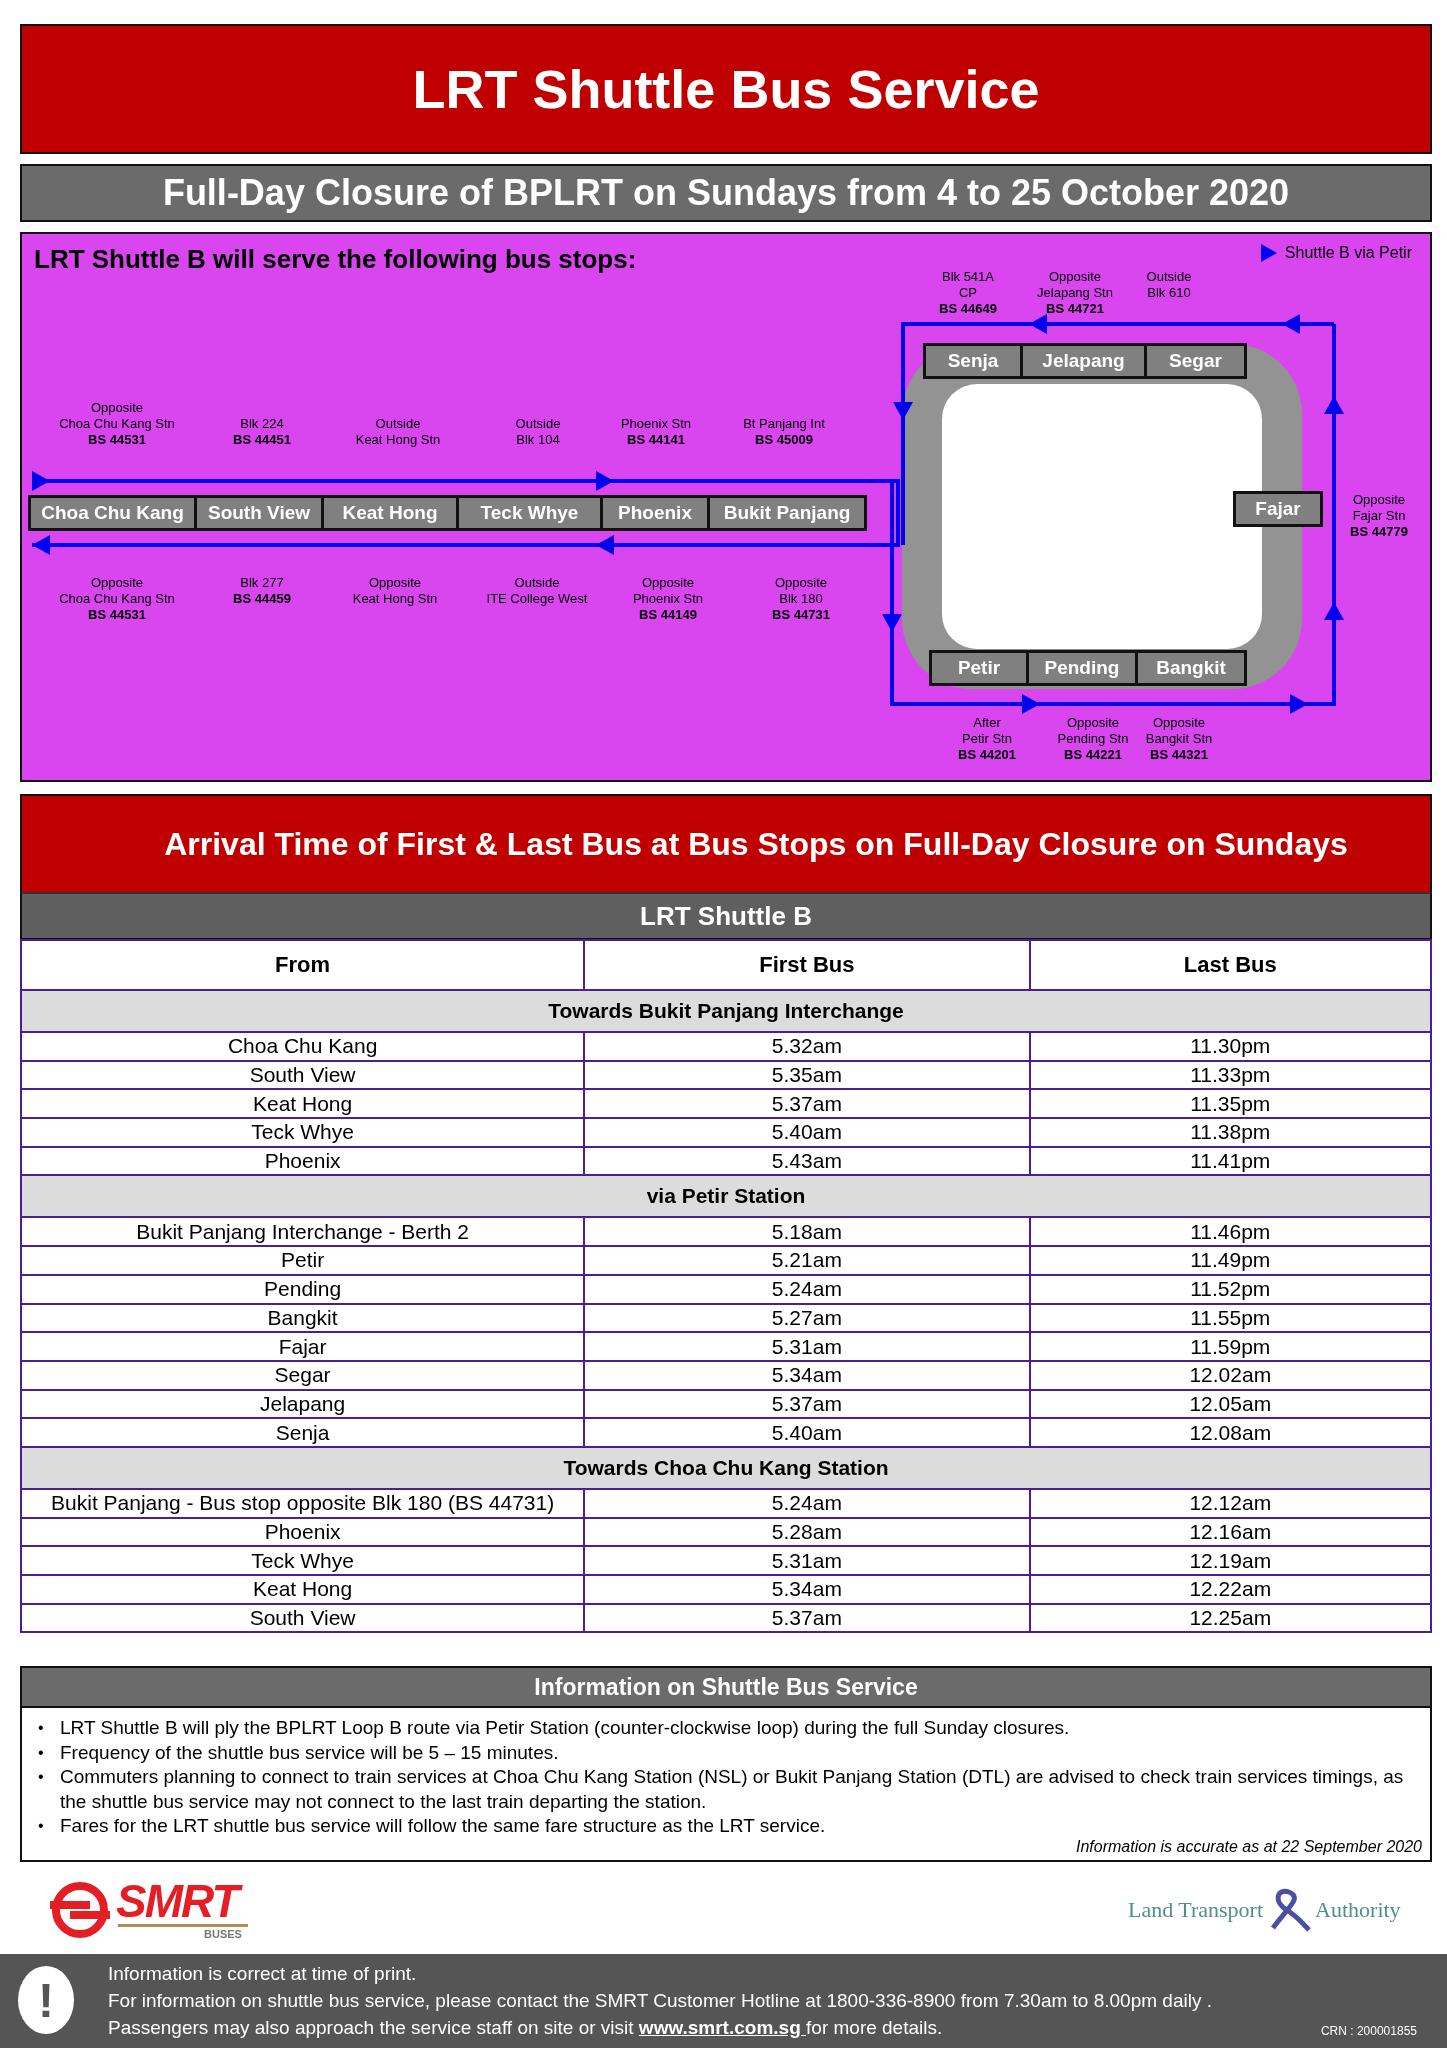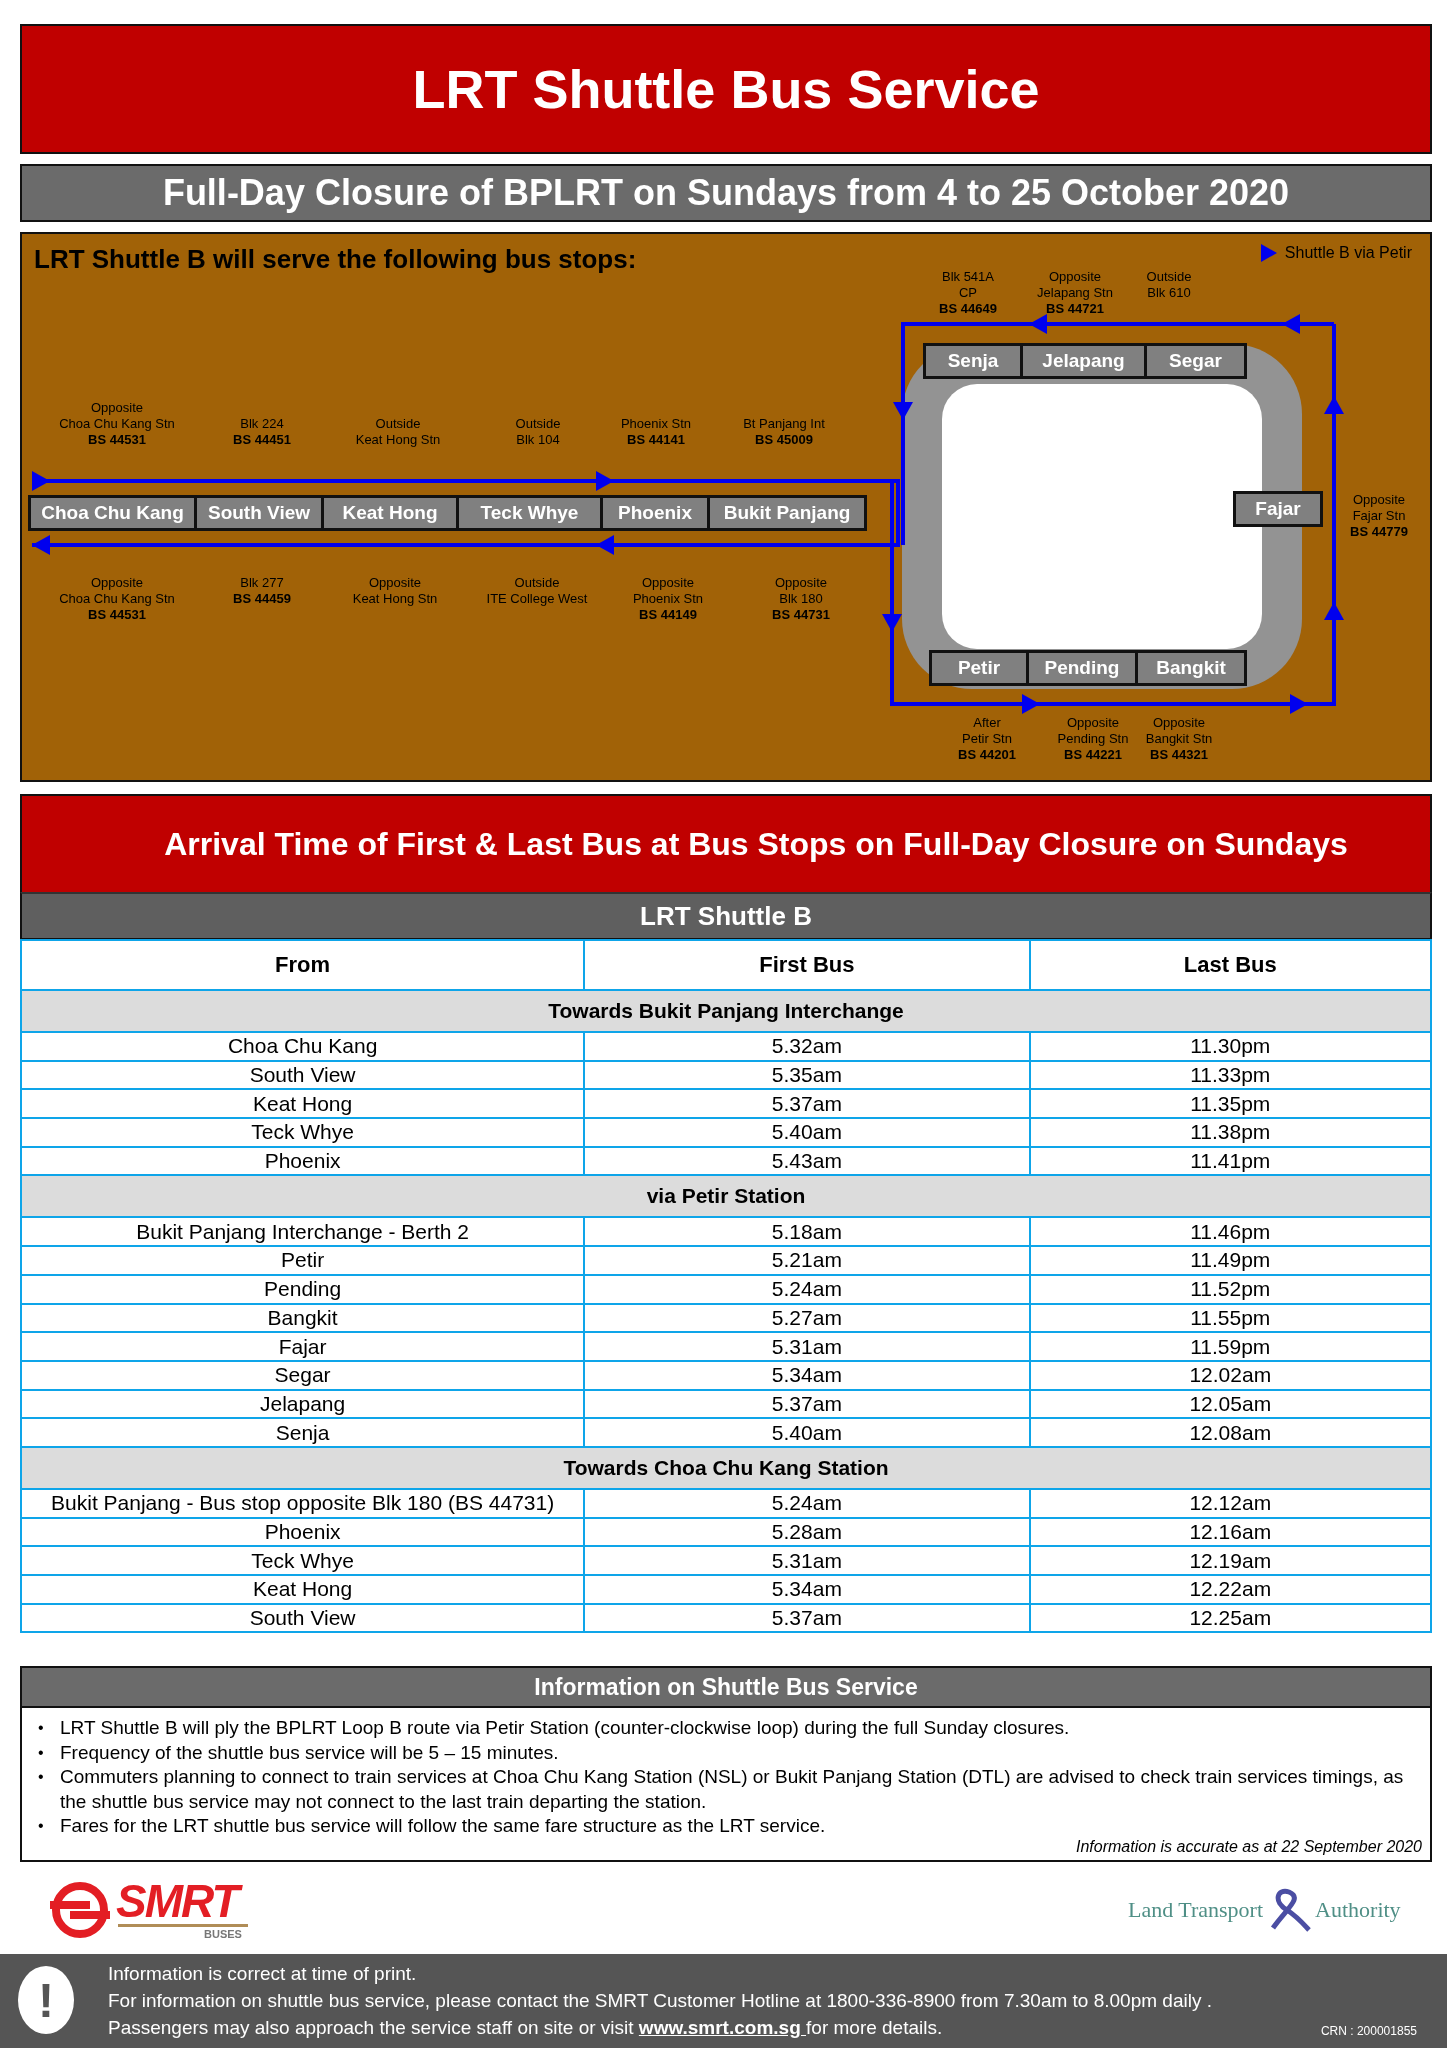--- a/index.html
+++ b/index.html
@@ -15,21 +15,21 @@
   .banner-grey {
     position: absolute; left: 20px; top: 164px; width: 1412px; height: 58px;
     background: #6b6b6b; border: 2px solid #111;
     display: flex; align-items: center; justify-content: center;
     color: #fff; font-weight: bold; font-size: 36px;
   }
 
   
   .map-box {
     position: absolute; left: 20px; top: 232px; width: 1412px; height: 550px;
-    border: 2px solid #111; background: #a16207;
+    border: 2px solid #111; background: #d946ef;
   }
   .map-heading { position: absolute; left: 12px; top: 10px; font-size: 26px; font-weight: bold; }
   .legend { position: absolute; right: 18px; top: 10px; display: flex; align-items: center; gap: 8px; font-size: 16px; }
   .legend-arrow { width: 0; height: 0; border-top: 9px solid transparent; border-bottom: 9px solid transparent; border-left: 16px solid #0000ee; }
   .map-svg { position: absolute; left: 0; top: 0; }
 
   .stn-box {
     position: absolute; height: 36px; background: #808080; border: 3px solid #111;
     color: #fff; font-weight: bold; font-size: 19px;
     display: flex; align-items: center; justify-content: center;
@@ -51,21 +51,21 @@
     position: absolute; left: 20px; top: 892px; width: 1412px; height: 48px;
     background: #5f5f5f; border: 2px solid #111; border-top: 2px solid #333;
     display: flex; align-items: center; justify-content: center;
     color: #fff; font-weight: bold; font-size: 26px;
   }
   table.tt {
     position: absolute; left: 20px; top: 939px; width: 1412px;
     border-collapse: collapse; font-size: 21px;
   }
   table.tt td, table.tt th {
-    border: 2px solid #0ea5e9; text-align: center; padding: 0; height: 28.7px; line-height: 24px;
+    border: 2px solid #4c1d95; text-align: center; padding: 0; height: 28.7px; line-height: 24px;
   }
   table.tt th { height: 50px; font-size: 22px; font-weight: bold; background: #fff; }
   table.tt tr.section td { background: #dcdcdc; font-weight: bold; font-size: 21px; height: 42px; }
   table.tt col.c1 { width: 564px; }
   table.tt col.c2 { width: 446px; }
   table.tt col.c3 { width: 402px; }
 
   
   .info-box {
     position: absolute; left: 20px; top: 1666px; width: 1412px; height: 196px;

